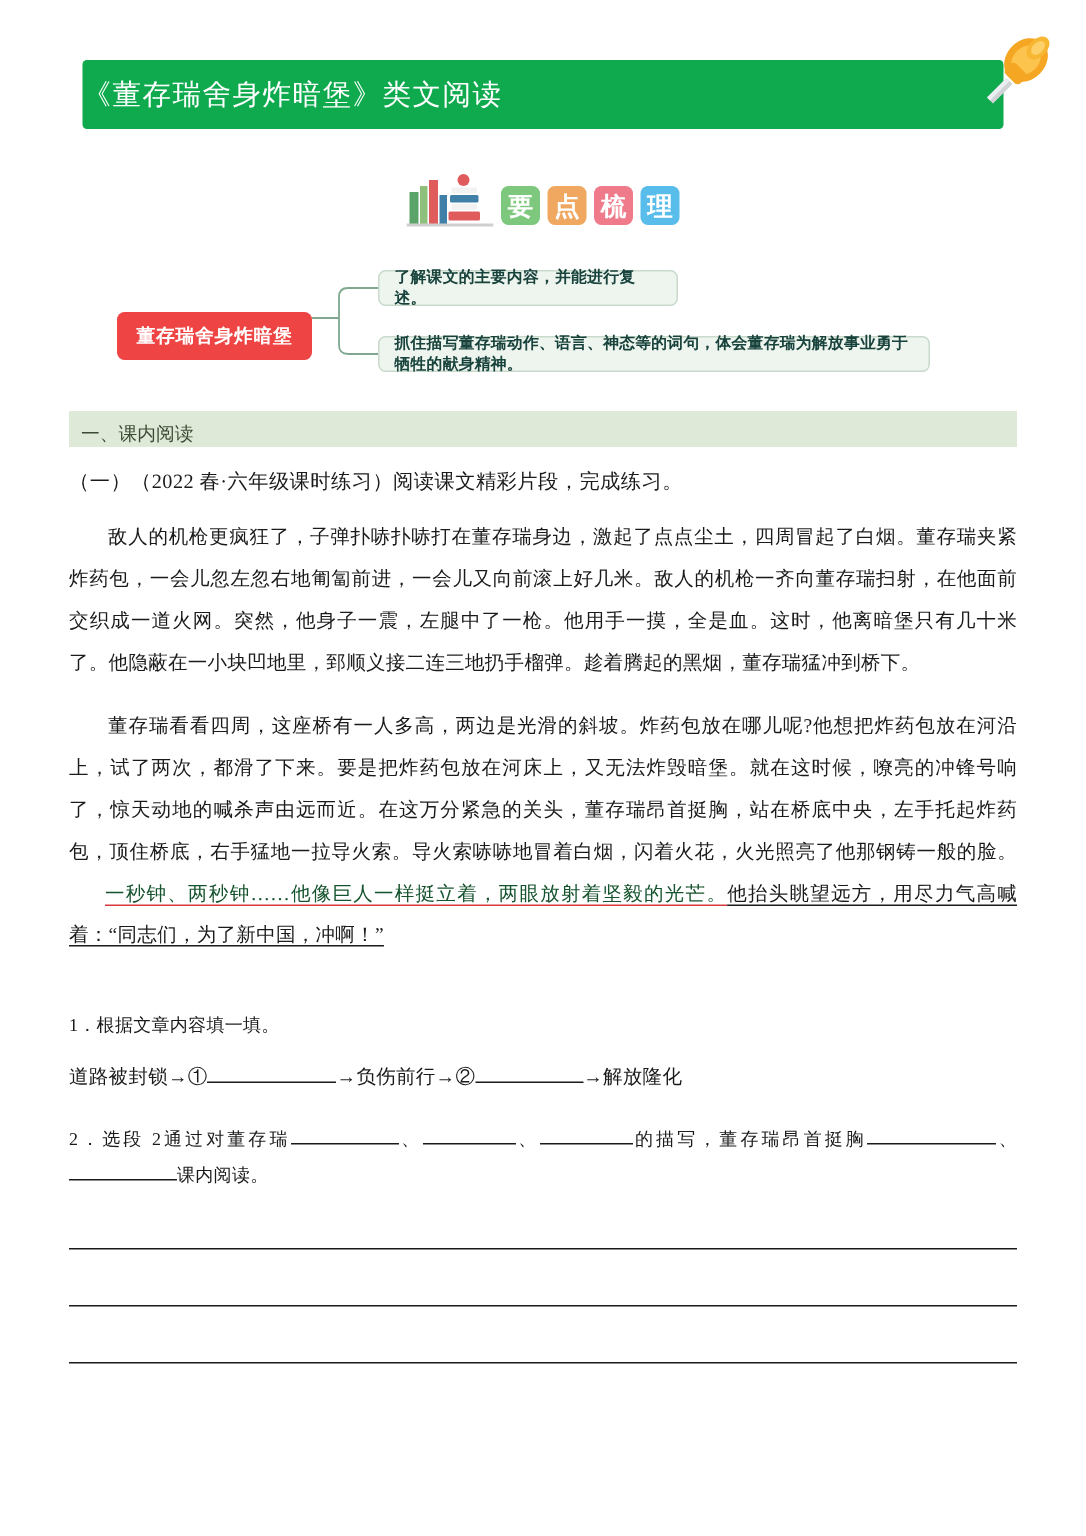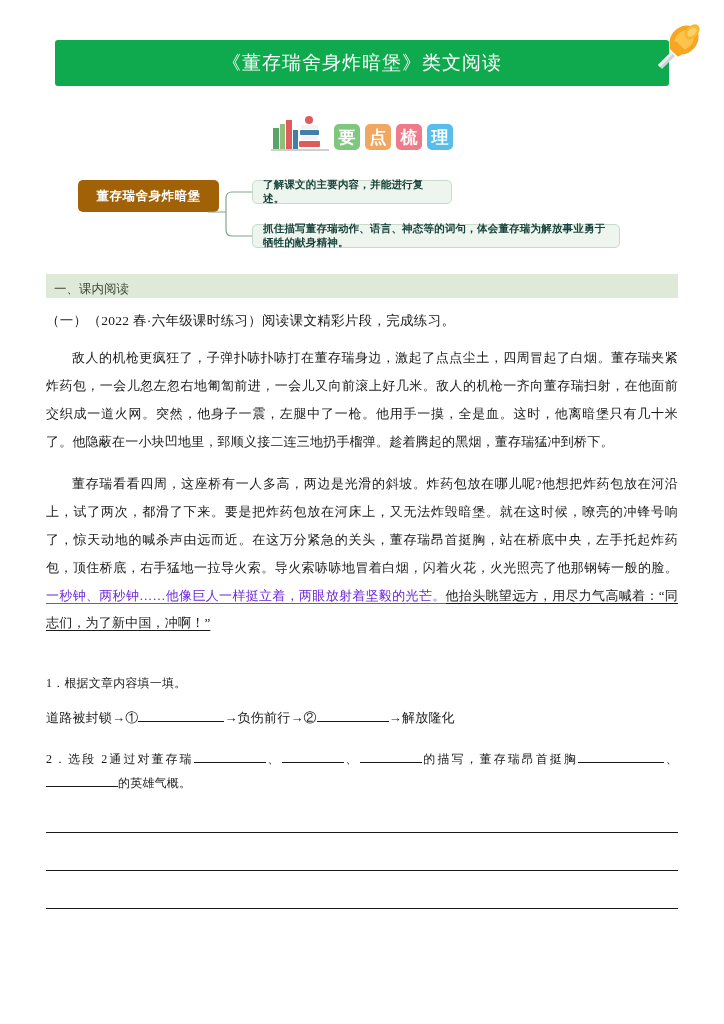--- a/index.html
+++ b/index.html
@@ -32,21 +32,20 @@
   }
   .banner {
     position: absolute;
     left: 0; top: 0;
     width: 614px;
     height: 46px;
     background: #0faa4e;
     border-radius: 3px;
     display: flex;
     align-items: center;
-    justify-content: center;
   }
   .banner-title {
     color: #ffffff;
     font-size: 19px;
     letter-spacing: 1px;
     font-family: "Liberation Serif", "DejaVu Serif", serif;
     white-space: nowrap;
   }
   
   .pin {
@@ -90,23 +89,23 @@
   }
 
   
   .mindmap {
     position: relative;
     margin: 22px 0 0 0;
     height: 78px;
   }
   .mm-root {
     position: absolute;
-    left: 78px; top: 6px;
-    width: 141px; height: 32px;
-    background: #a16207;
+    left: 78px; top: 34px;
+    width: 130px; height: 32px;
+    background: #ef4444;
     border-radius: 5px;
     color: #fff;
     font-size: 12.5px;
     font-weight: bold;
     display: flex; align-items: center; justify-content: center;
     font-family: "Liberation Sans", sans-serif;
     letter-spacing: .5px;
   }
   .mm-leaf {
     position: absolute;
@@ -146,24 +145,25 @@
   }
   p.para {
     margin: 14px 0 0 0;
     font-size: 13px;
     line-height: 2.15;
     text-align: justify;
     text-indent: 2em;
     letter-spacing: .2px;
   }
   .hl {
-    color: #6d28d9;
+    color: #14532d;
     text-decoration: underline;
     text-decoration-color: #d93a3f;
     text-underline-offset: 3px;
+    margin-left: 24px;
   }
   .hl-tail { text-decoration: underline; text-underline-offset: 3px; }
 
   
   .q {
     margin-top: 16px;
     font-size: 12px;
     line-height: 2.0;
     letter-spacing: .2px;
     text-align: justify;
@@ -246,21 +246,21 @@
 
     <p class="para">敌人的机枪更疯狂了，子弹扑哧扑哧打在董存瑞身边，激起了点点尘土，四周冒起了白烟。董存瑞夹紧炸药包，一会儿忽左忽右地匍匐前进，一会儿又向前滚上好几米。敌人的机枪一齐向董存瑞扫射，在他面前交织成一道火网。突然，他身子一震，左腿中了一枪。他用手一摸，全是血。这时，他离暗堡只有几十米了。他隐蔽在一小块凹地里，郅顺义接二连三地扔手榴弹。趁着腾起的黑烟，董存瑞猛冲到桥下。</p>
 
     <p class="para"><span>董存瑞看看四周，这座桥有一人多高，两边是光滑的斜坡。炸药包放在哪儿呢?他想把炸药包放在河沿上，试了两次，都滑了下来。要是把炸药包放在河床上，又无法炸毁暗堡。就在这时候，嘹亮的冲锋号响了，惊天动地的喊杀声由远而近。在这万分紧急的关头，董存瑞昂首挺胸，站在桥底中央，左手托起炸药包，顶住桥底，右手猛地一拉导火索。导火索哧哧地冒着白烟，闪着火花，火光照亮了他那钢铸一般的脸。</span><span class="hl">一秒钟、两秒钟……他像巨人一样挺立着，两眼放射着坚毅的光芒。</span><span class="hl-tail">他抬头眺望远方，用尽力气高喊着：“同志们，为了新中国，冲啊！”</span></p>
 
     <div class="spacer-18"></div>
 
     <div class="q"><span>1．</span><span>根据文章内容填一填。</span></div>
     <div class="q-sub"><span>道路被封锁→①</span><span class="blank b-lg"></span><span>→负伤前行→②</span><span class="blank b-md"></span><span>→解放隆化</span></div>
 
-    <div class="q"><span>2．</span><span>选段 2通过对董存瑞</span><span class="blank b-md"></span><span>、</span><span class="blank b-sm"></span><span>、</span><span class="blank b-sm"></span><span>的描写，董存瑞昂首挺胸</span><span class="blank b-lg"></span><span>、</span><span class="blank b-md"></span><span>的英雄气概。</span></div>
+    <div class="q"><span>2．</span><span>选段 2通过对董存瑞</span><span class="blank b-md"></span><span>、</span><span class="blank b-sm"></span><span>、</span><span class="blank b-sm"></span><span>的描写，董存瑞昂首挺胸</span><span class="blank b-lg"></span><span>、</span><span class="blank b-md"></span><span>课内阅读。</span></div>
 
     <div class="answer-line"></div>
     <div class="answer-line"></div>
     <div class="answer-line"></div>
 
     <div class="spacer-8"></div>
 
   </div>
 </div>
 

